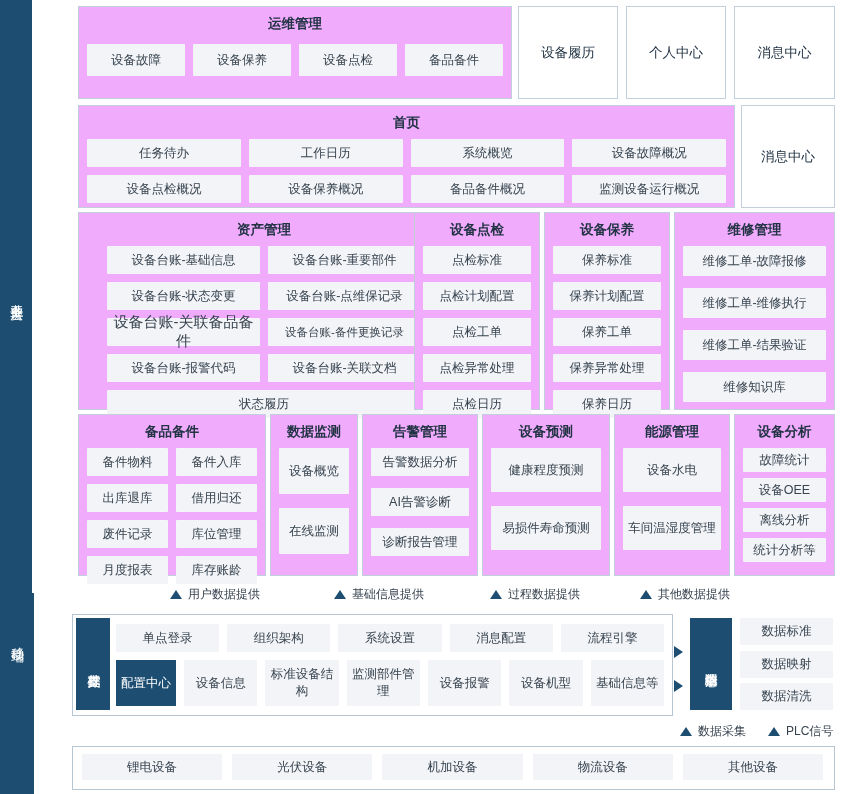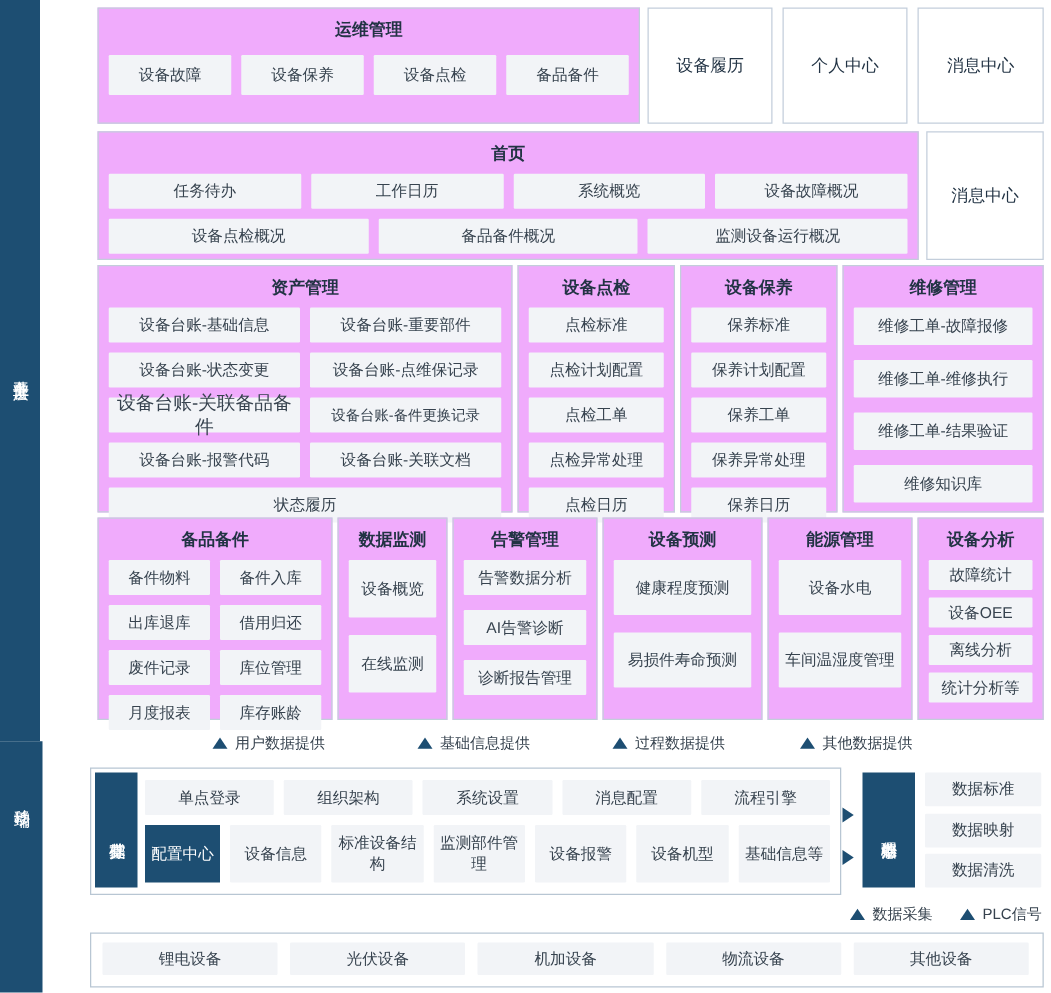--- a/index.html
+++ b/index.html
@@ -57,28 +57,29 @@
   <div class="groupbox" style="position:absolute;left:78px;top:105px;width:655px;height:101px;">
     <div class="grouptitle">首页</div>
     <div class="row">
       <div class="box">任务待办</div>
       <div class="box">工作日历</div>
       <div class="box">系统概览</div>
       <div class="box">设备故障概况</div>
     </div>
     <div class="row">
       <div class="box">设备点检概况</div>
+      <div class="box">设备保养概况</div>
       <div class="box">备品备件概况</div>
       <div class="box">监测设备运行概况</div>
     </div>
   </div>
 
   <div class="flat" style="position:absolute;left:741px;top:105px;width:92px;height:101px;">消息中心</div>
 
-  <div class="groupbox" style="position:absolute;left:78px;top:212px;width:330px;height:196px;">
+  <div class="groupbox" style="position:absolute;left:78px;top:212px;width:330px;height:196px;padding-left:20px;">
     <div class="grouptitle">资产管理</div>
     <div class="row">
       <div class="box">设备台账-基础信息</div>
       <div class="box">设备台账-重要部件</div>
     </div>
     <div class="row">
       <div class="box">设备台账-状态变更</div>
       <div class="box">设备台账-点维保记录</div>
     </div>
     <div class="row">

